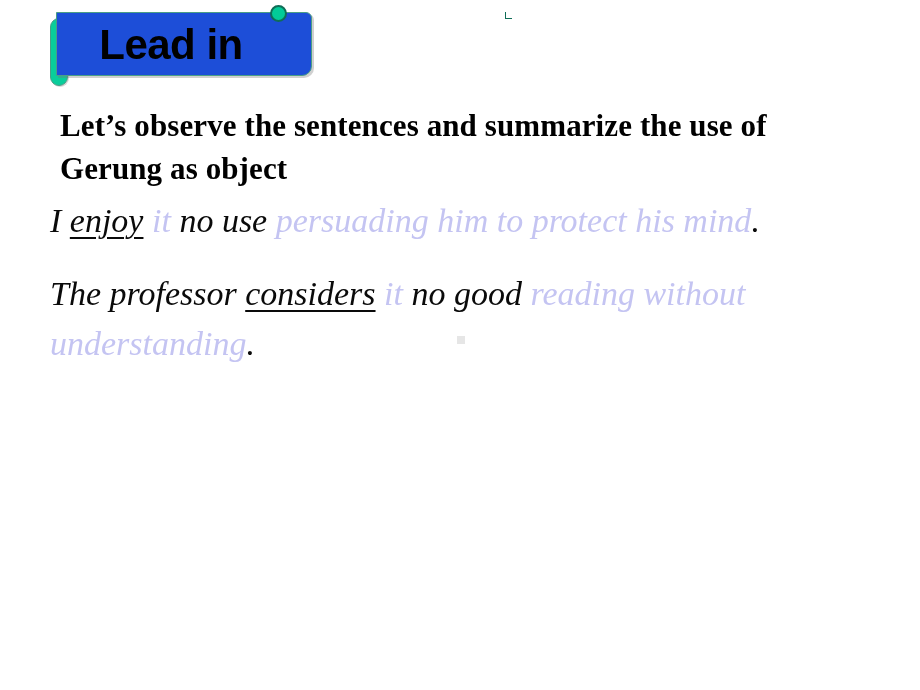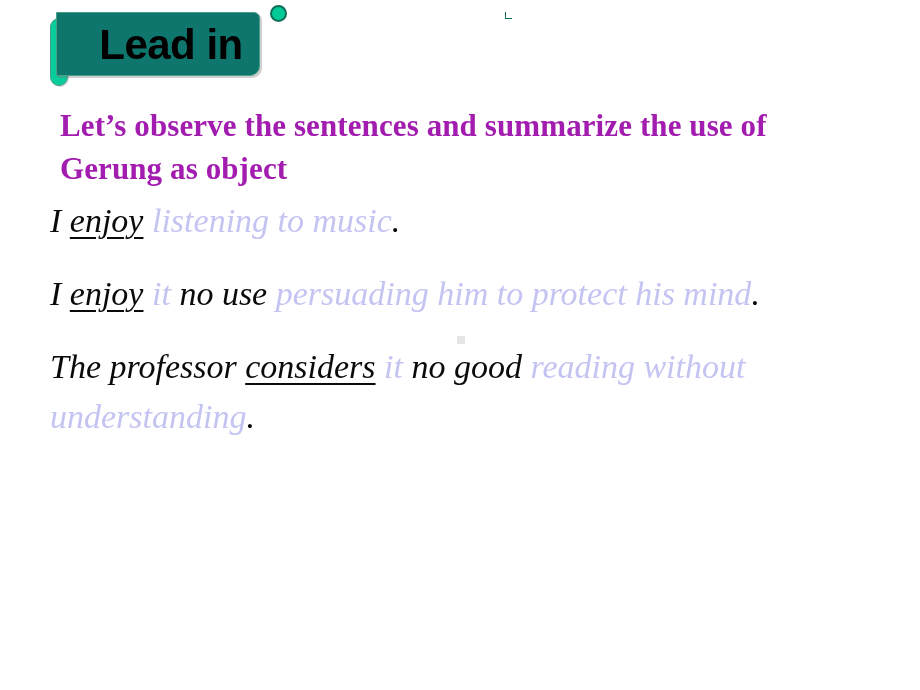--- a/index.html
+++ b/index.html
@@ -20,23 +20,23 @@
     position: absolute;
     left: 42px;
     top: 4px;
     width: 248px;
     height: 82px;
   }
   .banner-body {
     position: absolute;
     left: 14px;
     top: 8px;
-    width: 204px;
+    width: 256px;
     height: 64px;
-    background: #0f766e;
+    background: #1d4ed8;
     border: 1px solid #4a9e86;
     border-top-right-radius: 6px;
     border-bottom-right-radius: 10px;
     box-sizing: border-box;
     box-shadow: 2px 2px 0 rgba(120,120,120,0.35);
   }
   .banner-label {
     position: absolute;
     left: 0;
     top: 0;
@@ -103,21 +103,21 @@
   
   .intro {
     position: absolute;
     left: 60px;
     top: 104px;
     width: 760px;
     font-family: "Liberation Serif", serif;
     font-weight: bold;
     font-size: 31px;
     line-height: 43px;
-    color: #a21caf;
+    color: #000000;
     letter-spacing: 0.1px;
   }
 
   
   .sentences {
     position: absolute;
     left: 50px;
     top: 196px;
     width: 836px;
   }
@@ -158,18 +158,17 @@
     <div class="banner-label">Lead in</div>
   </div>
   <div class="curl-right-eye">
     <div class="curl-right-tick"></div>
   </div>
 </div>
 
 <div class="intro">Let’s observe the sentences and summarize the use of Gerung as object</div>
 
 <div class="sentences">
-    <div class="sentence"><span class="seg-plain">I </span><span class="seg-key">enjoy</span><span class="seg-plain"> </span><span class="seg-ger">listening to music</span><span class="seg-period">.</span></div>
     <div class="sentence"><span class="seg-plain">I </span><span class="seg-key">enjoy</span><span class="seg-plain"> </span><span class="seg-ger">it</span><span class="seg-plain"> no use </span><span class="seg-ger">persuading him to protect his mind</span><span class="seg-period">.</span></div>
     <div class="sentence"><span class="seg-plain">The professor </span><span class="seg-key">considers</span><span class="seg-plain"> </span><span class="seg-ger">it</span><span class="seg-plain"> no good </span><span class="seg-ger">reading without understanding</span><span class="seg-period">.</span></div>
   </div>
 
 <div class="artifact"></div>
 
 </body></html>

